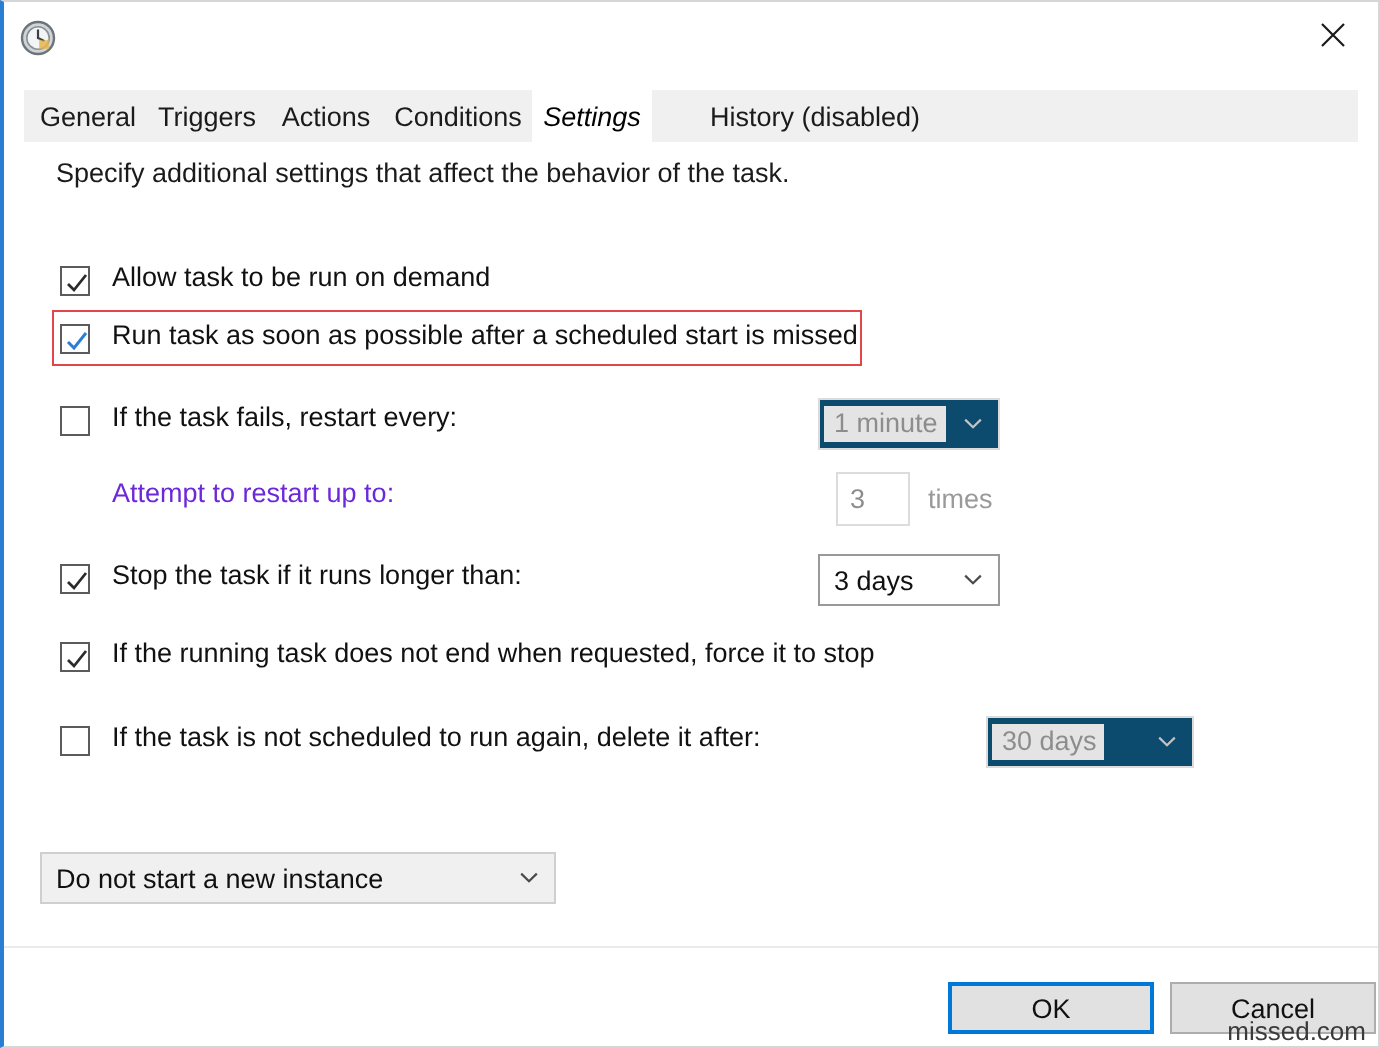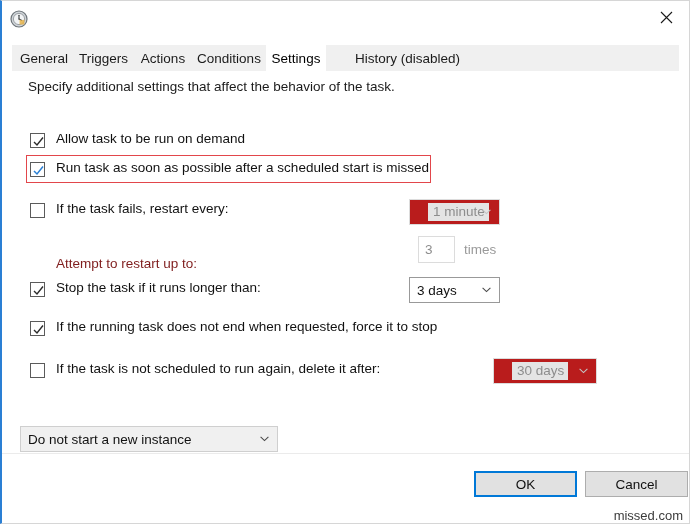--- a/index.html
+++ b/index.html
@@ -84,20 +84,21 @@
     font-size: 13.5px;
     color: #1b1b1b;
     white-space: nowrap;
     box-sizing: border-box;
     background: #f0f0f0;
   }
   .tab.active {
     background: #ffffff;
     color: #000000;
     height: 27px;
+    font-style: italic;
   }
   .tab.disabled { color: #1b1b1b; }
 
   
   .panel {
     position: absolute;
     left: 10px;
     top: 70px;
     width: 668px;
     height: 396px;
@@ -130,21 +131,21 @@
   }
   .cb svg { position: absolute; left: 1px; top: 1px; }
   .row-label {
     position: absolute;
     left: 26px;
     top: -2px;
     font-size: 13.5px;
     color: #111111;
     white-space: nowrap;
   }
-  .row-label.dim { color: #7f1d1d; margin-top: 17px; }
+  .row-label.dim { color: #6d28d9; }
 
   
   .highlight {
     position: absolute;
     box-sizing: border-box;
     border: 1.5px solid #e2464b;
     background: transparent;
   }
 
   
@@ -165,22 +166,21 @@
   .combo .carat {
     position: absolute;
     right: 8px;
     top: 50%;
     transform: translateY(-50%);
     line-height: 0;
   }
   
   .combo.disabled {
     border: 1px solid #dcdcdc;
-    background: #b91c1c;
-    padding-left: 16px;
+    background: #0c4a6e;
   }
   .combo.disabled .ctext {
     color: #8d8d8d;
     background: #e4e4e4;
     padding: 1px 4px 2px 5px;
     margin-left: 2px;
   }
   .combo.grey {
     background: #f0f0f0;
     border: 1px solid #cfcfcf;
@@ -213,21 +213,21 @@
     color: #111111;
     white-space: nowrap;
   }
 
   
   .footer {
     position: absolute;
     left: 0;
     right: 0;
     bottom: 0;
-    height: 70px;
+    height: 50px;
   }
   .btn {
     position: absolute;
     box-sizing: border-box;
     width: 103px;
     height: 26px;
     background: #e1e1e1;
     border: 1px solid #adadad;
     display: flex;
     align-items: center;

